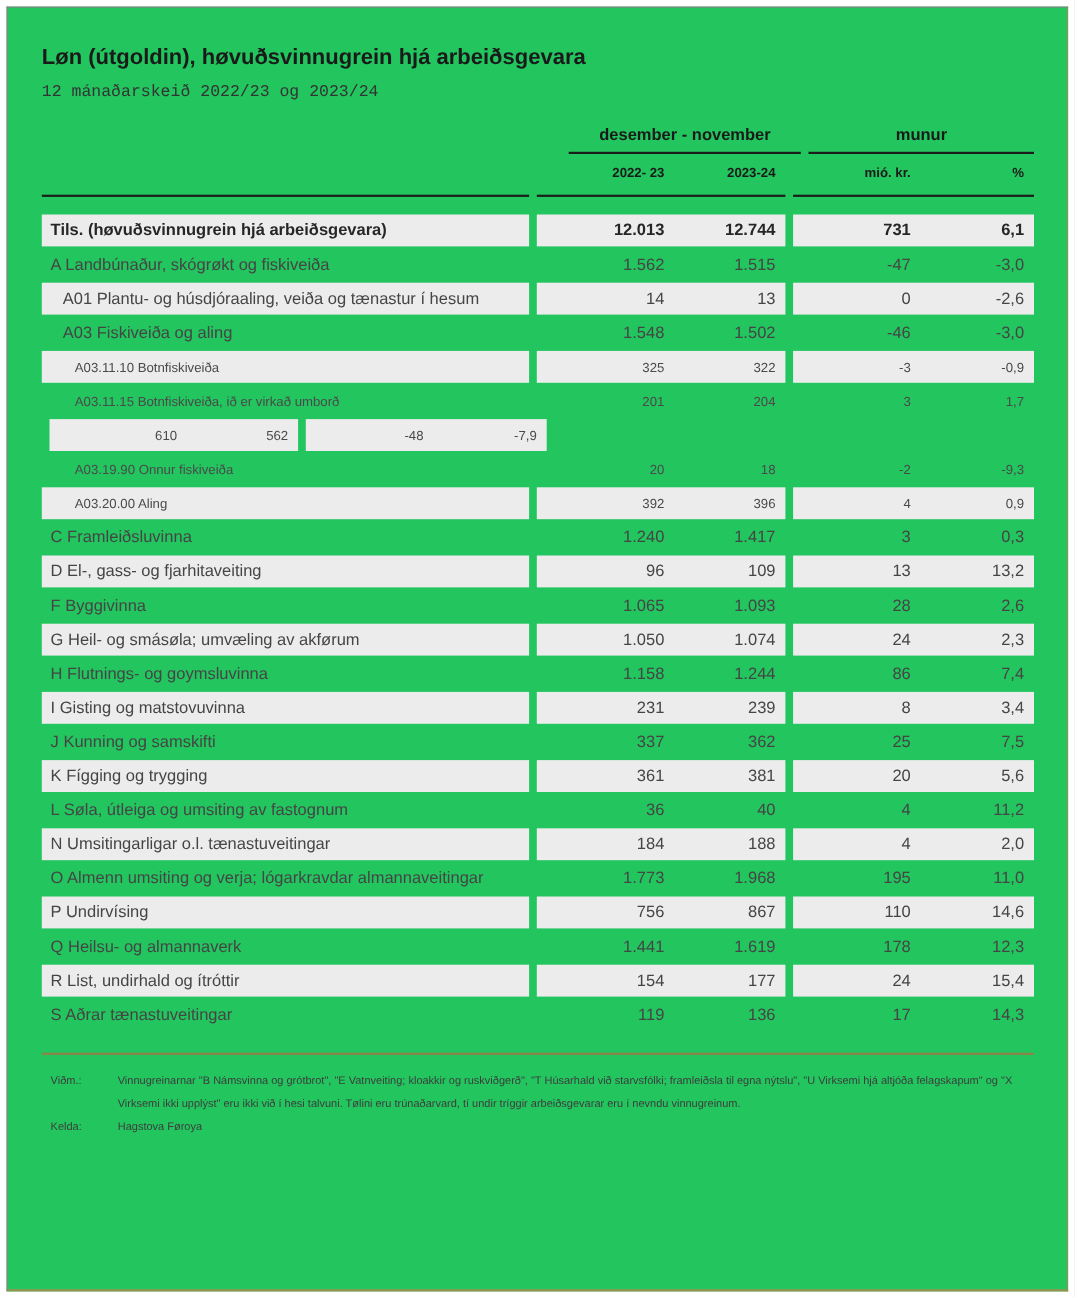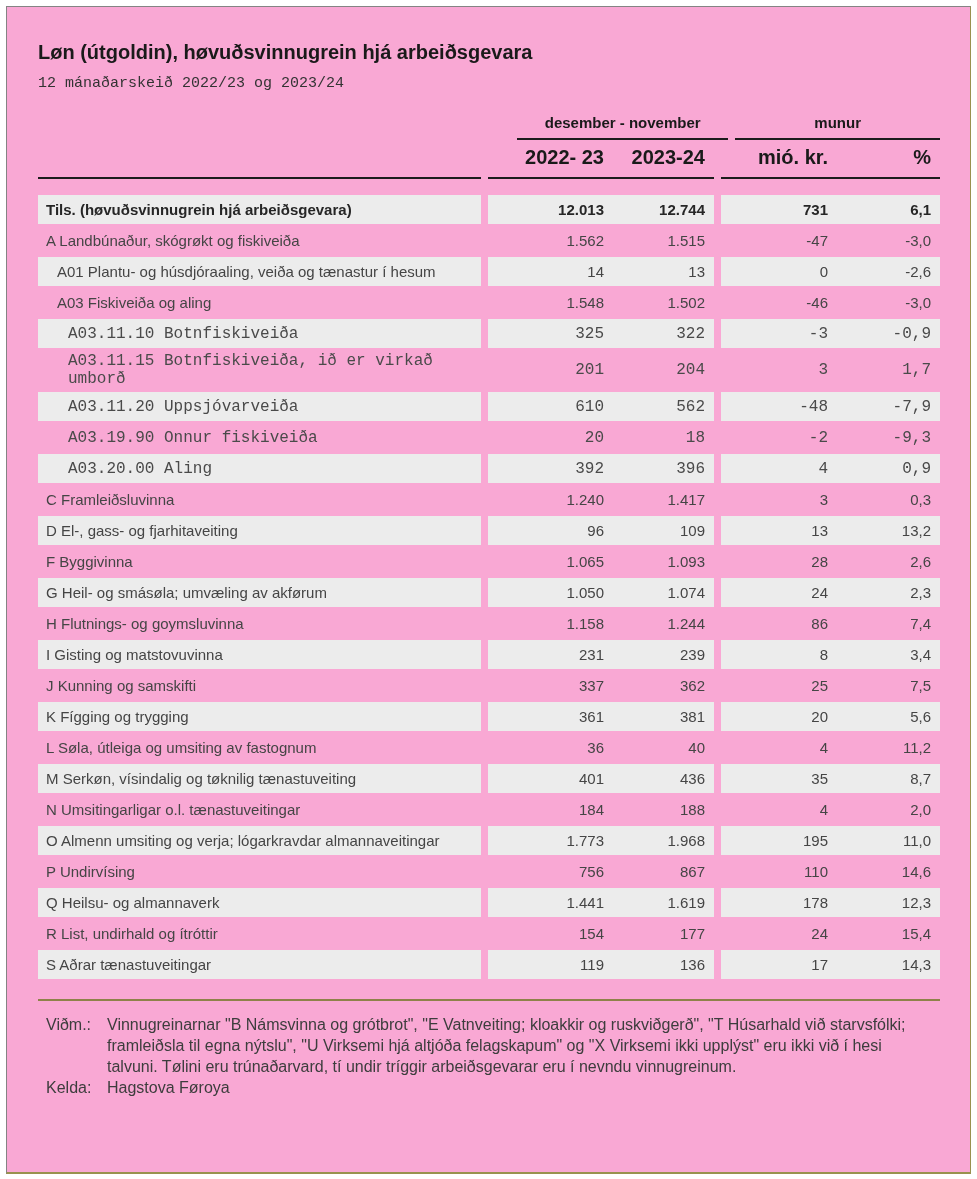--- a/index.html
+++ b/index.html
@@ -4,21 +4,21 @@
 <style>
   * { box-sizing: border-box; }
   html,body { margin:0; padding:0; background:#ffffff; }
   body {
     width:977px; height:1179px; position:relative;
     font-family:"Liberation Sans","DejaVu Sans",sans-serif;
     -webkit-font-smoothing:antialiased;
   }
   .frame {
     position:absolute; left:6px; top:6px; right:6px; bottom:5px;
-    background:#f9a8d4;
+    background:#22c55e;
     border-top:1px solid #848484;
     border-left:1px solid #848484;
     border-right:1px solid #99914f;
     border-bottom:2px solid #99914f;
     overflow:hidden;
   }
   .content { padding:32px 31px 0 31px; }
 
   .title { font-size:20px; font-weight:bold; color:#1a1a1a; line-height:26px; margin:0; }
   .subtitle { font-size:15px; color:#333333; line-height:20px; margin-top:9px;font-family:Liberation Mono, monospace; }
@@ -41,37 +41,37 @@
     border-bottom:2px solid #1c1c1c;
     display:flex; align-items:flex-end; justify-content:center;
     font-weight:bold; font-size:15px; line-height:30px; height:32px;
   }
   .group-row .label-block { border-bottom:none; }
   .cols-row .block { padding-top:9px; }
   .cols-row .label-block, .cols-row .vblock, .cols-row .mblock {
     border-bottom:2px solid #1c1c1c; height:39px;
   }
   .cols-row .vblock, .cols-row .mblock { display:grid; align-items:end; padding-bottom:6px; }
-  .cols-row .num { font-weight:bold; font-size:20px; line-height:28px; }
+  .cols-row .num { font-weight:bold; font-size:12px; line-height:28px; }
 
   
   .tbody { margin-top:16px; color:#454545; font-size:15px; }
   .tbody .trow { min-height:29px; margin-bottom:2px; }
   .tbody .trow:nth-child(odd) .block { background:#ececec; }
   .tbody .label-text { line-height:21px; }
   .tbody .num { line-height:21px; }
   .trow.bold-row { font-weight:bold; color:#262626; }
   .trow.level-1 .label-block { padding-left:19px; }
-  .trow.level-2 { font-size:16px; color:#4a4a4a;font-family:Liberation Mono, monospace; }
+  .trow.level-2 { font-size:12px; color:#4a4a4a; }
   .trow.level-2 .label-block { padding-left:30px; }
   .trow.level-2 .label-text, .trow.level-2 .num { line-height:18px; }
 
   
   .separator { margin-top:20px; border-top:2px solid #8f8149; width:902px; }
-  .footnotes { margin-top:13px; font-size:16px; color:#3d3d3d; line-height:21px; }
+  .footnotes { margin-top:13px; font-size:10px; color:#3d3d3d; line-height:21px; }
   .foot-row { display:flex; }
   .foot-label { width:69px; padding-left:8px; flex:0 0 69px; }
   .foot-text { width:822px; }
 </style>
 </head>
 <body>
 
 <div class="frame">
   <div class="content">
 
@@ -198,23 +198,20 @@
       <span class="num">204</span>
     </div>
     <div class="gap"></div>
     <div class="block mblock">
       <span class="num">3</span>
       <span class="num">1,7</span>
     </div>
   </div>
 
   <div class="trow level-2">
-    <div class="block label-block">
-      <span class="label-text">A03.11.20 Uppsjóvarveiða</span>
-    </div>
     <div class="gap"></div>
     <div class="block vblock">
       <span class="num">610</span>
       <span class="num">562</span>
     </div>
     <div class="gap"></div>
     <div class="block mblock">
       <span class="num">-48</span>
       <span class="num">-7,9</span>
     </div>
@@ -389,35 +386,20 @@
       <span class="num">36</span>
       <span class="num">40</span>
     </div>
     <div class="gap"></div>
     <div class="block mblock">
       <span class="num">4</span>
       <span class="num">11,2</span>
     </div>
   </div>
 
-  <div class="trow level-0">
-    <div class="block label-block">
-      <span class="label-text">M Serkøn, vísindalig og tøknilig tænastuveiting</span>
-    </div>
-    <div class="gap"></div>
-    <div class="block vblock">
-      <span class="num">401</span>
-      <span class="num">436</span>
-    </div>
-    <div class="gap"></div>
-    <div class="block mblock">
-      <span class="num">35</span>
-      <span class="num">8,7</span>
-    </div>
-  </div>
 
   <div class="trow level-0">
     <div class="block label-block">
       <span class="label-text">N Umsitingarligar o.l. tænastuveitingar</span>
     </div>
     <div class="gap"></div>
     <div class="block vblock">
       <span class="num">184</span>
       <span class="num">188</span>
     </div>

